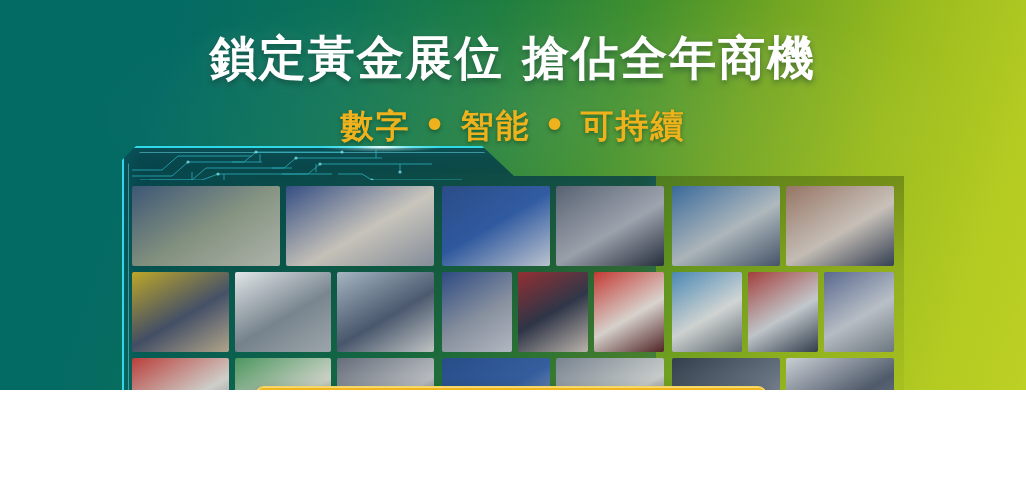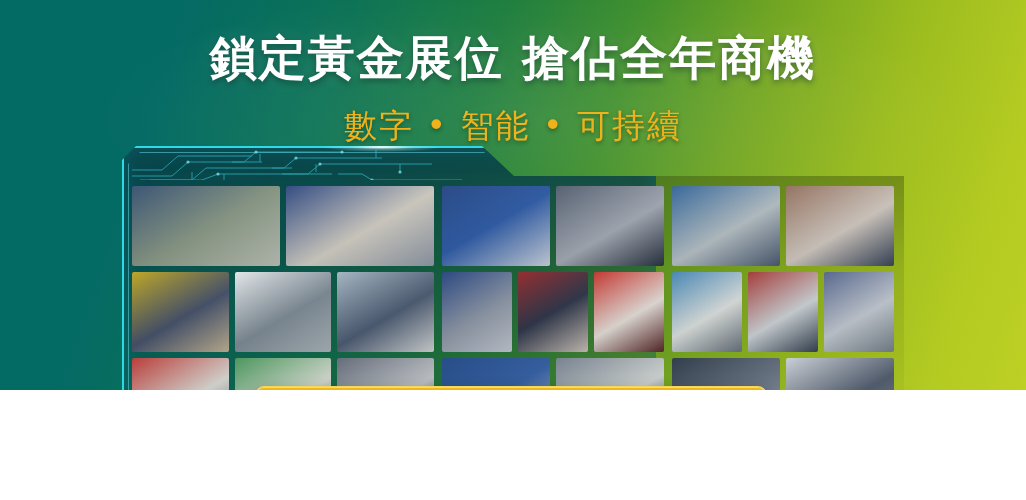--- a/index.html
+++ b/index.html
@@ -25,21 +25,21 @@
   
   .headline{
     position:absolute;left:0;right:0;top:34px;text-align:center;
     font-size:47px;font-weight:bold;color:#ffffff;letter-spacing:2px;
     line-height:1.04;
     text-shadow:0 3px 6px rgba(0,40,30,.48), 0 0 18px rgba(255,255,255,.13);
     white-space:nowrap;
   }
   .subhead{
     position:absolute;left:0;right:0;top:104px;text-align:center;
-    font-size:33px;font-weight:normal;color:#f0b21c;letter-spacing:2px;
+    font-size:33px;font-weight:bold;color:#f0b21c;letter-spacing:2px;
     text-shadow:0 2px 4px rgba(0,40,20,.45);
     white-space:nowrap;
   }
 
   
   .frame{
     position:absolute;left:122px;top:146px;width:782px;height:300px;
   }
   .frame-half{position:absolute;top:0;height:100%;}
   .frame-left{left:0;width:534px;}

